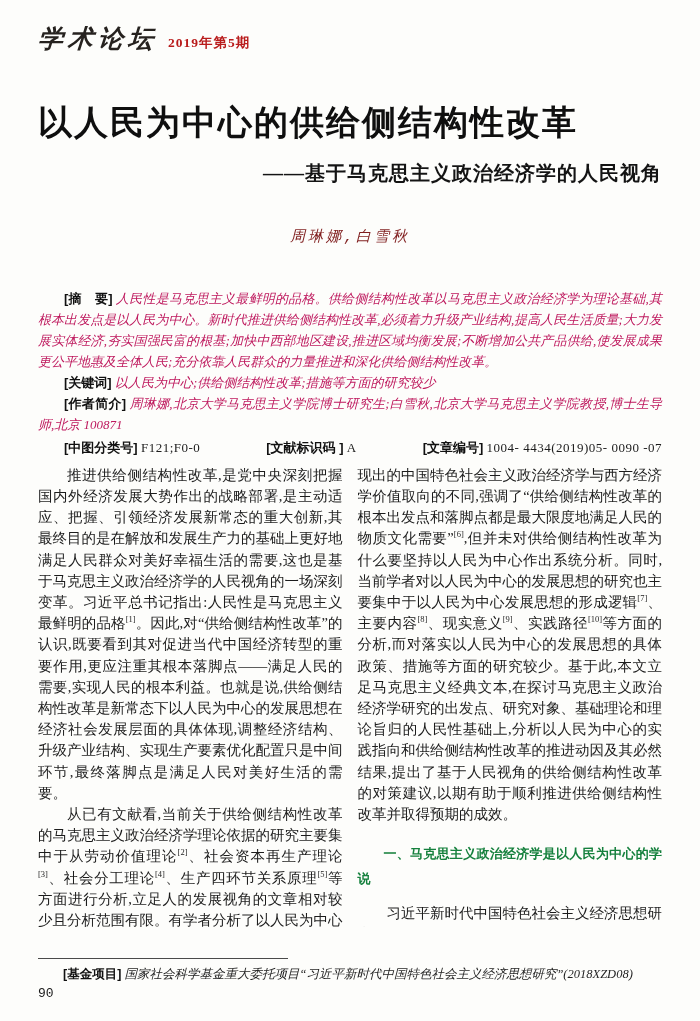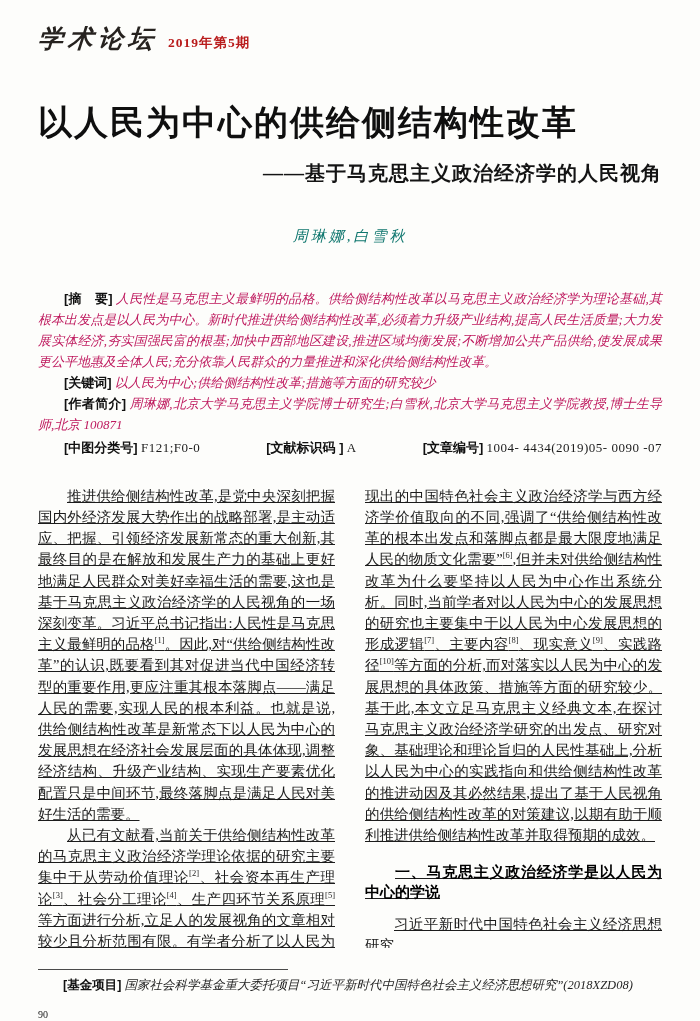--- a/index.html
+++ b/index.html
@@ -30,59 +30,59 @@
     font-family:"Liberation Sans","DejaVu Sans",sans-serif;
     font-weight:bold;font-size:34px;letter-spacing:2px;color:#0f0f0f;
     line-height:1.2;
   }
   .subtitle{
     margin-top:17px;text-align:right;
     font-weight:bold;font-size:20px;letter-spacing:1px;color:#141414;
   }
   .authors{
     margin-top:40px;text-align:center;
-    font-style:italic;font-size:15px;letter-spacing:3px;color:#0f766e;
+    font-style:italic;font-size:15px;letter-spacing:3px;color:#7f1d1d;font-family:Liberation Mono, monospace;
   }
   
   .meta{margin-top:42px;font-size:13px;line-height:21px;text-align:justify;}
   .meta p{margin:0;text-indent:2em;}
   .meta .label{
     font-family:"Liberation Sans","DejaVu Sans",sans-serif;
     font-weight:bold;font-style:normal;color:#111;
   }
   .meta .kai{font-style:italic;color:#be185d;}
   .class-row{
     display:flex;justify-content:space-between;
     margin-top:2px;padding-left:2em;text-indent:0;
     font-size:13px;line-height:21px;align-items:center;
   }
   .class-row .val{font-style:normal;letter-spacing:0.5px;}
   
   .columns{
-    display:flex;gap:30px;margin-top:28px;height:462px;overflow:hidden;text-decoration:underline;
+    display:flex;gap:15px;margin-top:7px;height:462px;overflow:hidden;
   }
   .col{flex:1 1 0;min-width:0;font-size:14.5px;line-height:21.2px;text-align:justify;}
   .col p{margin:0;}
   .col p.indent{text-indent:2em;}
   .col sup{font-size:8.5px;line-height:0;vertical-align:super;letter-spacing:0;}
   .section-heading{
     font-family:"Liberation Sans","DejaVu Sans",sans-serif;
-    font-weight:bold;font-size:15px;line-height:20px;
-    margin:16px 0 12px 0;text-indent:2em;color:#000000;text-align:justify;
+    font-weight:bold;font-size:13px;line-height:25px;
+    margin:16px 0 12px 0;text-indent:2em;color:#15803d;text-align:justify;
   }
   
-  .footer{position:absolute;left:38px;right:38px;bottom:1px;}
+  .footer{position:absolute;left:38px;right:38px;bottom:20px;}
   .fund-divider{width:250px;border:0;border-top:1.2px solid #4a4a4a;margin:0 0 6px 0;}
   .fund-row{font-size:12.5px;line-height:18px;text-indent:2em;margin:0;}
   .fund-row .label{
     font-family:"Liberation Sans","DejaVu Sans",sans-serif;
     font-weight:bold;color:#111;
   }
   .fund-row .kai{font-style:italic;color:#1e1e1e;}
-  .page-number{font-size:10px;margin-top:15px;color:#1a1a1a;}
+  .page-number{font-size:13px;margin-top:3px;color:#1a1a1a;font-family:Liberation Mono, monospace;}
 </style>
 </head>
 <body>
 
 <div class="page">
 
   <div class="masthead">
     <span class="journal-name">学术论坛</span>
     <span class="issue">2019年第5期</span>
   </div>

